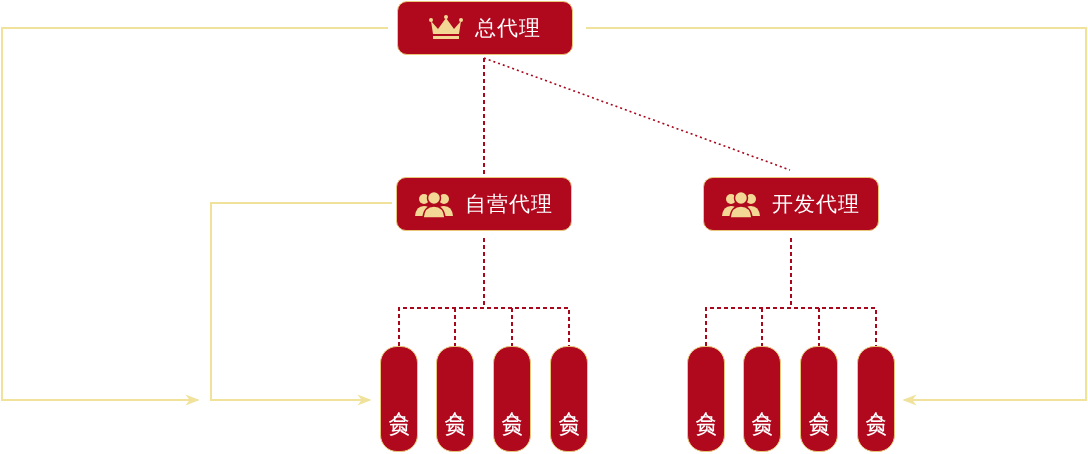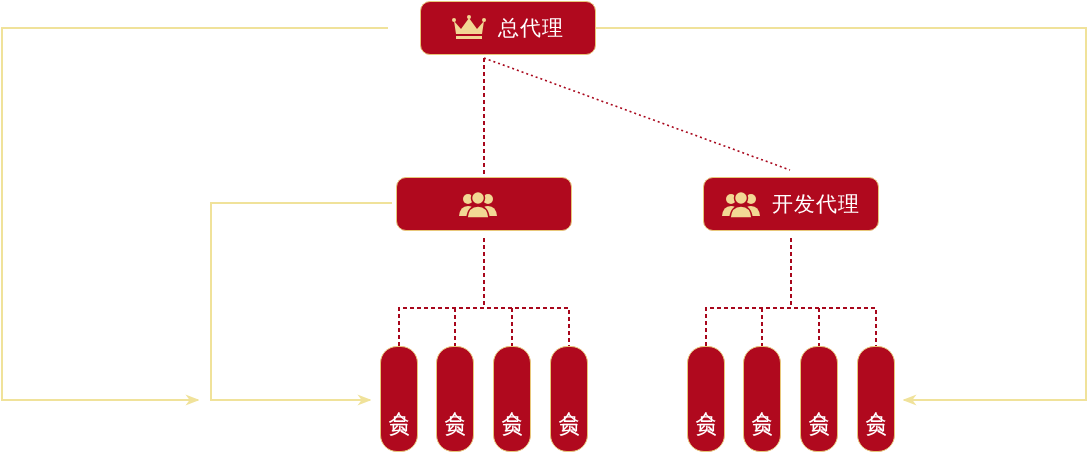--- a/index.html
+++ b/index.html
@@ -42,21 +42,21 @@
     <polyline points="399,346 399,308 569,308 569,346"></polyline>
     <line x1="455" y1="308" x2="455" y2="346"></line>
     <line x1="512" y1="308" x2="512" y2="346"></line>
     <line x1="791" y1="238" x2="791" y2="308"></line>
     <polyline points="706,346 706,308 876,308 876,346"></polyline>
     <line x1="762" y1="308" x2="762" y2="346"></line>
     <line x1="819" y1="308" x2="819" y2="346"></line>
   </g>
 </svg>
 
-<div class="node" style="left:420px; top:1px; width:176px; height:54px;">
+<div class="node" style="left:397px; top:1px; width:176px; height:54px;">
   <span class="icon">
     <svg width="34" height="26" viewBox="0 0 34 26">
       <path d="M2,6 L9,14 L17,3 L25,14 L32,6 L30,19 L4,19 Z" fill="#f2d894"></path>
       <circle cx="2" cy="5" r="2" fill="#f2d894"></circle>
       <circle cx="17" cy="2" r="2" fill="#f2d894"></circle>
       <circle cx="32" cy="5" r="2" fill="#f2d894"></circle>
       <rect x="4" y="21" width="26" height="3" fill="#f2d894"></rect>
     </svg>
   </span>
   <span class="label">总代理</span>
@@ -66,20 +66,21 @@
   <span class="icon">
     <svg width="38" height="28" viewBox="0 0 38 28">
       <circle cx="9" cy="9" r="5" fill="#f2d894"></circle>
       <circle cx="29" cy="9" r="5" fill="#f2d894"></circle>
       <path d="M0,26 Q1,16 9,16 Q14,16 15,20 L15,26 Z" fill="#f2d894"></path>
       <path d="M38,26 Q37,16 29,16 Q24,16 23,20 L23,26 Z" fill="#f2d894"></path>
       <circle cx="19" cy="8" r="6.5" fill="#f2d894" stroke="#b0091e" stroke-width="1.5"></circle>
       <path d="M8,28 Q9,16 19,16 Q29,16 30,28 Z" fill="#f2d894" stroke="#b0091e" stroke-width="1.5"></path>
     </svg>
   </span>
+  <span class="label">自营代理</span>
 </div>
 
 <div class="node" style="left:703px; top:177px; width:176px; height:54px;font-family:Liberation Mono, monospace;">
   <span class="icon">
     <svg width="38" height="28" viewBox="0 0 38 28">
       <circle cx="9" cy="9" r="5" fill="#f2d894"></circle>
       <circle cx="29" cy="9" r="5" fill="#f2d894"></circle>
       <path d="M0,26 Q1,16 9,16 Q14,16 15,20 L15,26 Z" fill="#f2d894"></path>
       <path d="M38,26 Q37,16 29,16 Q24,16 23,20 L23,26 Z" fill="#f2d894"></path>
       <circle cx="19" cy="8" r="6.5" fill="#f2d894" stroke="#b0091e" stroke-width="1.5"></circle>

